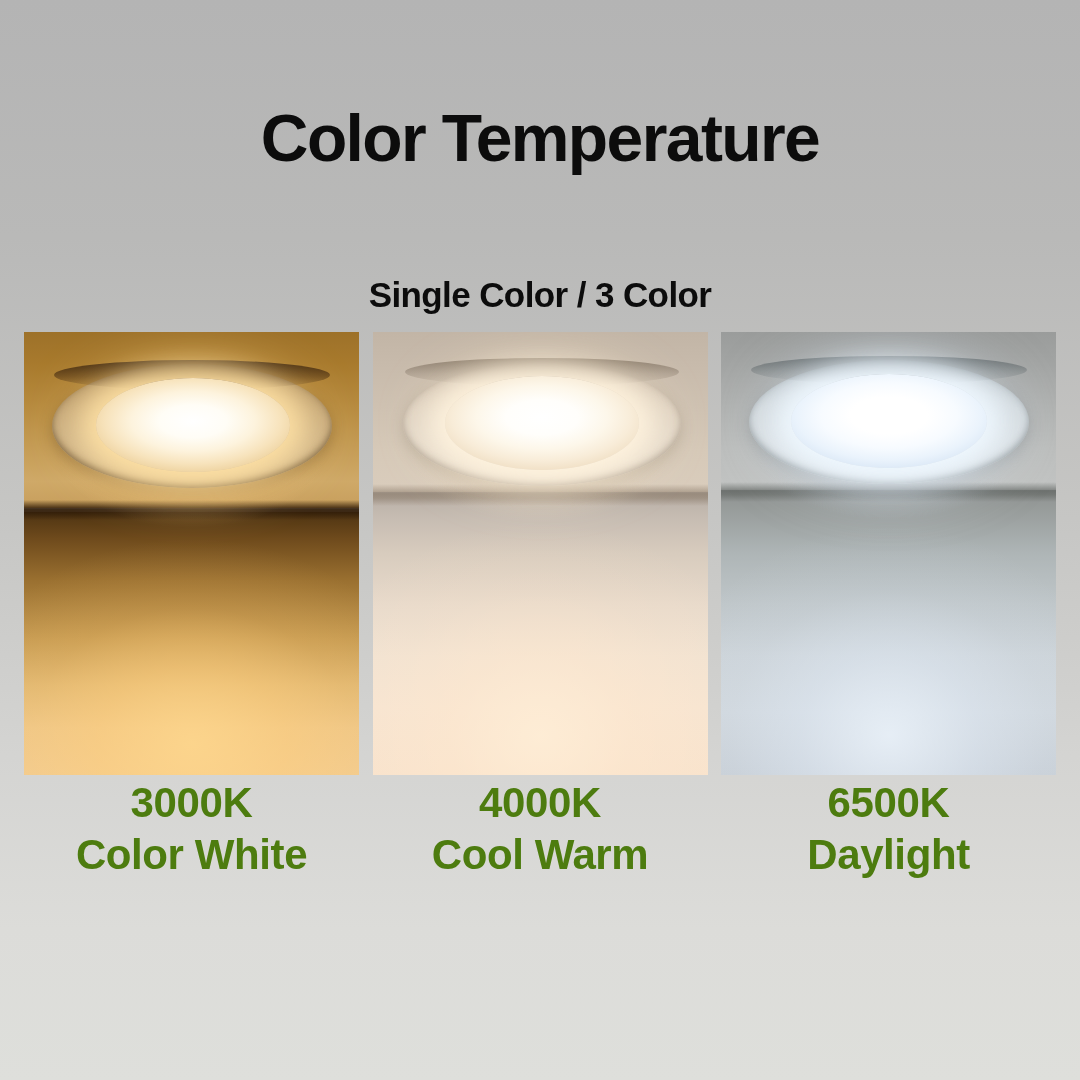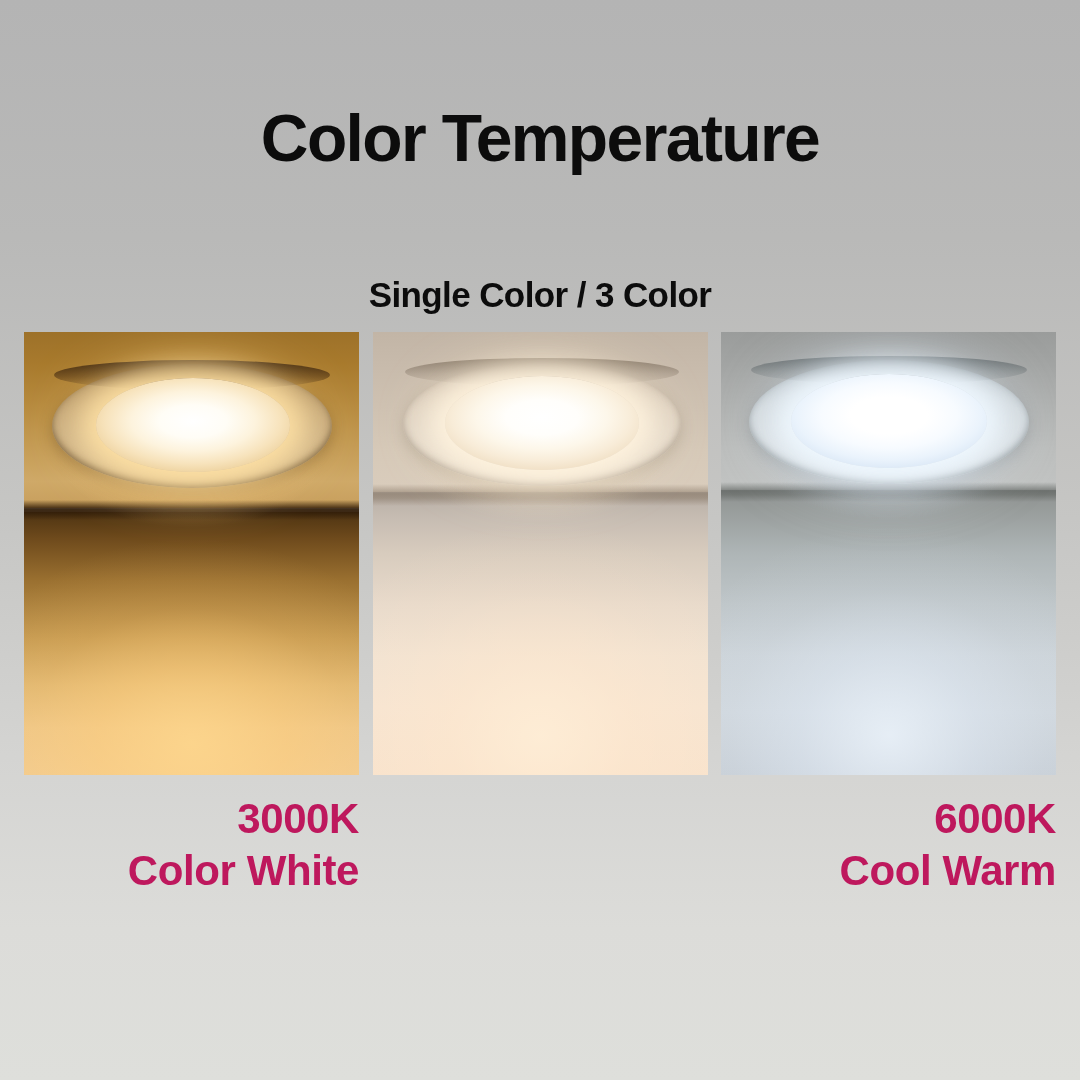--- a/index.html
+++ b/index.html
@@ -282,25 +282,24 @@
   
   .captions{
     position:absolute;
     top:778px; left:24px;
     width:1032px;
     display:flex;
     justify-content:space-between;
   }
   .caption{
     width:335px;
-    text-align:right;
-    color:#be185d;
+    text-align:center;
+    color:#4d7c0f;
     font-weight:bold;
     letter-spacing:-0.4px;
-    margin-top:16px;
   }
   .cap-k{
     font-size:42px;
     line-height:1.18;
   }
   .cap-name{
     font-size:42px;
     line-height:1.28;
   }
 </style>
@@ -353,18 +352,22 @@
 </div>
 
 <div class="captions">
 
   <div class="caption">
     <div class="cap-k">3000K</div>
     <div class="cap-name">Color White</div>
   </div>
 
   <div class="caption">
-    <div class="cap-k">6000K</div>
+    <div class="cap-k">4000K</div>
     <div class="cap-name">Cool Warm</div>
   </div>
 
+  <div class="caption">
+    <div class="cap-k">6500K</div>
+    <div class="cap-name">Daylight</div>
+  </div>
 
 </div>
 
 </body></html>

